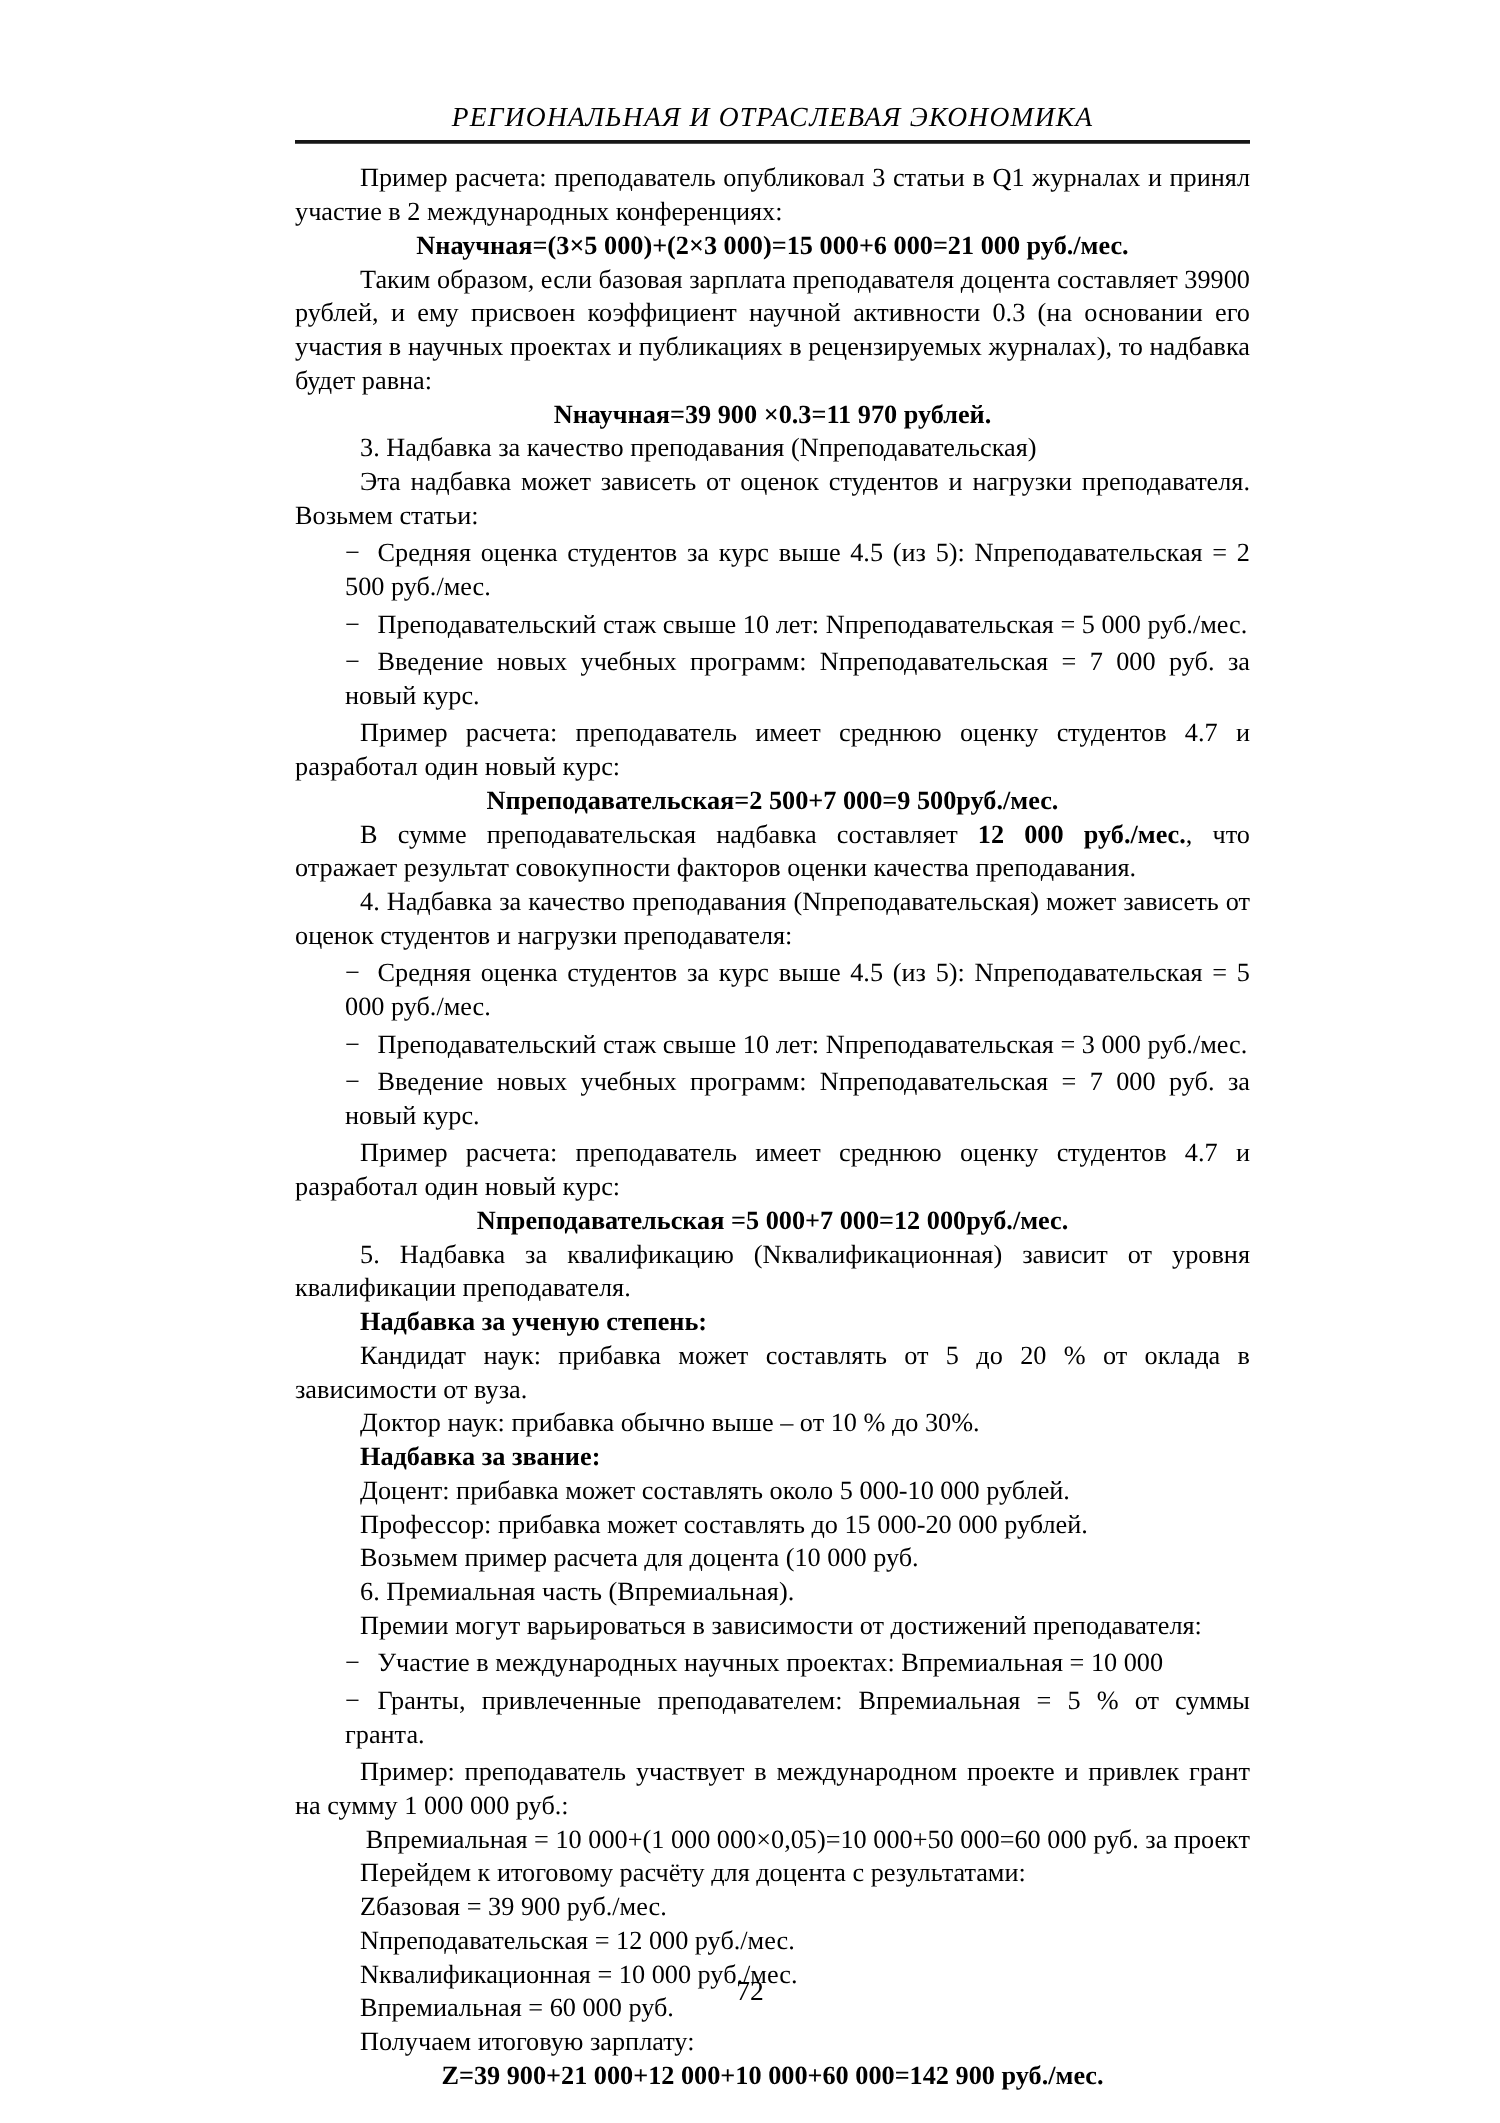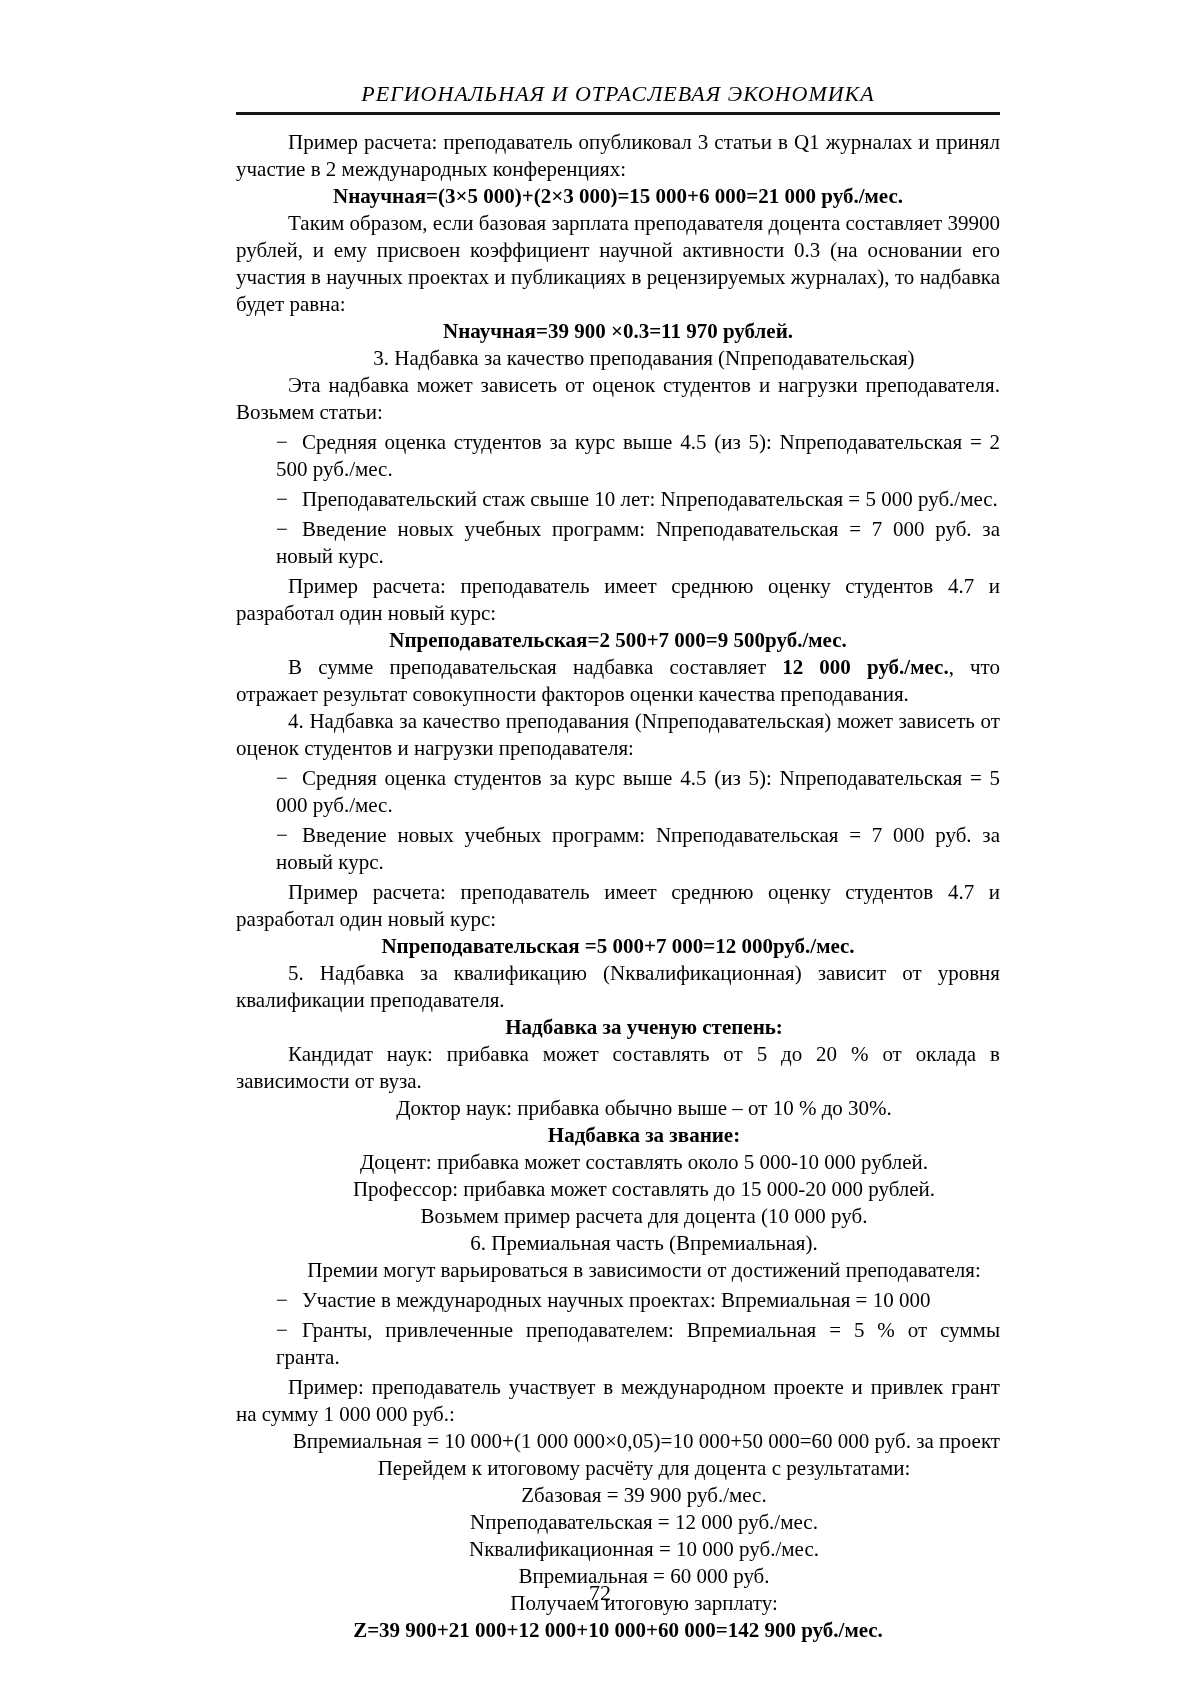--- a/index.html
+++ b/index.html
@@ -27,21 +27,21 @@
     margin-top: 6px;
     border-bottom: 3px solid #161616;
     height: 0;
   }
   .content {
     margin-top: 14px;
     font-size: 21px;
     line-height: 27px;
   }
   .content p { margin: 0; padding: 0; }
-  p.indent { text-indent: 52px; text-align: center; }
+  p.indent { text-indent: 52px; }
   p.just { text-align: justify; }
   p.formula { text-align: center; font-weight: bold; }
   p.formula.regular { font-weight: normal; text-align: right; }
   p.bullet { margin: 3px 0 3px 40px; text-align: justify; }
   .dash { display: inline-block; width: 26px; }
   .bold-inline { font-weight: bold; }
   p.bold-line { font-weight: bold; }
   .page-number {
     position: absolute;
     left: 0;
@@ -72,20 +72,21 @@
     <p class="bullet"><span class="dash">−</span><span>Средняя оценка студентов за курс выше 4.5 (из 5): Nпреподавательская = 2 500 руб./мес.</span></p>
     <p class="bullet"><span class="dash">−</span><span>Преподавательский стаж свыше 10 лет: Nпреподавательская = 5 000 руб./мес.</span></p>
     <p class="bullet"><span class="dash">−</span><span>Введение новых учебных программ: Nпреподавательская = 7 000 руб. за новый курс.</span></p>
 
     <p class="indent just">Пример расчета: преподаватель имеет среднюю оценку студентов 4.7 и разработал один новый курс:</p>
     <p class="formula">Nпреподавательская=2 500+7 000=9 500руб./мес.</p>
     <p class="indent just"><span>В сумме преподавательская надбавка составляет </span><span class="bold-inline">12 000 руб./мес.</span><span>, что отражает результат совокупности факторов оценки качества преподавания.</span></p>
     <p class="indent just">4. Надбавка за качество преподавания (Nпреподавательская) может зависеть от оценок студентов и нагрузки преподавателя:</p>
 
     <p class="bullet"><span class="dash">−</span><span>Средняя оценка студентов за курс выше 4.5 (из 5): Nпреподавательская = 5 000 руб./мес.</span></p>
+    <p class="bullet"><span class="dash">−</span><span>Преподавательский стаж свыше 10 лет: Nпреподавательская = 3 000 руб./мес.</span></p>
     <p class="bullet"><span class="dash">−</span><span>Введение новых учебных программ: Nпреподавательская = 7 000 руб. за новый курс.</span></p>
 
     <p class="indent just">Пример расчета: преподаватель имеет среднюю оценку студентов 4.7 и разработал один новый курс:</p>
     <p class="formula">Nпреподавательская =5 000+7 000=12 000руб./мес.</p>
     <p class="indent just">5. Надбавка за квалификацию (Nквалификационная) зависит от уровня квалификации преподавателя.</p>
     <p class="indent bold-line">Надбавка за ученую степень:</p>
     <p class="indent just">Кандидат наук: прибавка может составлять от 5 до 20 % от оклада в зависимости от вуза.</p>
     <p class="indent">Доктор наук: прибавка обычно выше – от 10 % до 30%.</p>
     <p class="indent bold-line">Надбавка за звание:</p>
     <p class="indent">Доцент: прибавка может составлять около 5 000-10 000 рублей.</p>

